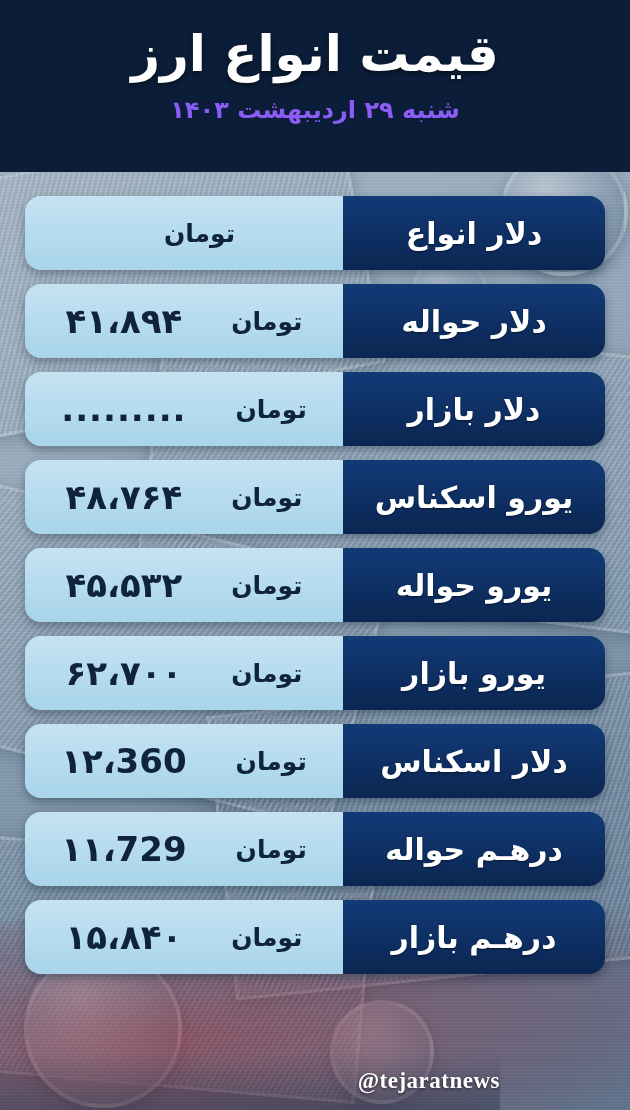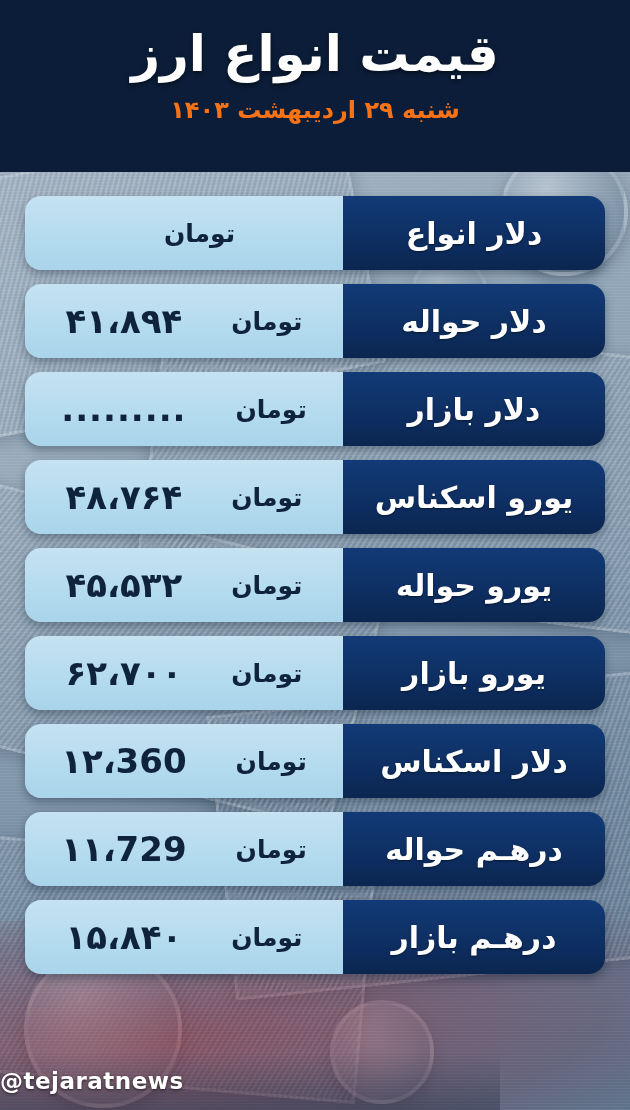--- a/index.html
+++ b/index.html
@@ -95,21 +95,21 @@
     color: #ffffff;
     font-size: 50px;
     font-weight: bold;
     letter-spacing: 1px;
     padding-top: 26px;
     text-shadow: 0 2px 4px rgba(0,0,0,0.5);
     line-height: 1.15;
   }
   .header-sub {
     text-align: center;
-    color: #f97316;
+    color: #8b5cf6;
     font-size: 24px;
     font-weight: bold;
     padding-top: 12px;
     letter-spacing: .5px;
   }
 
   
   .rows {
     position: absolute;
     left: 0;
@@ -166,23 +166,24 @@
 
   
   .footer {
     position: absolute;
     left: 0;
     bottom: 0;
     width: 500px;
     height: 58px;
     display: flex;
     align-items: center;
-    justify-content: flex-end;
+    justify-content: flex-start;
     background: linear-gradient(180deg, rgba(30,40,60,0.0) 0%, rgba(25,35,55,0.35) 100%);
     z-index: 7;
+    font-family: Liberation Serif, serif;
   }
   .footer-text {
     color: #ffffff;
     font-size: 23px;
     font-weight: bold;
     direction: ltr;
     text-shadow: 0 1px 3px rgba(0,0,0,0.6);
     letter-spacing: .5px;
   }
 </style>

